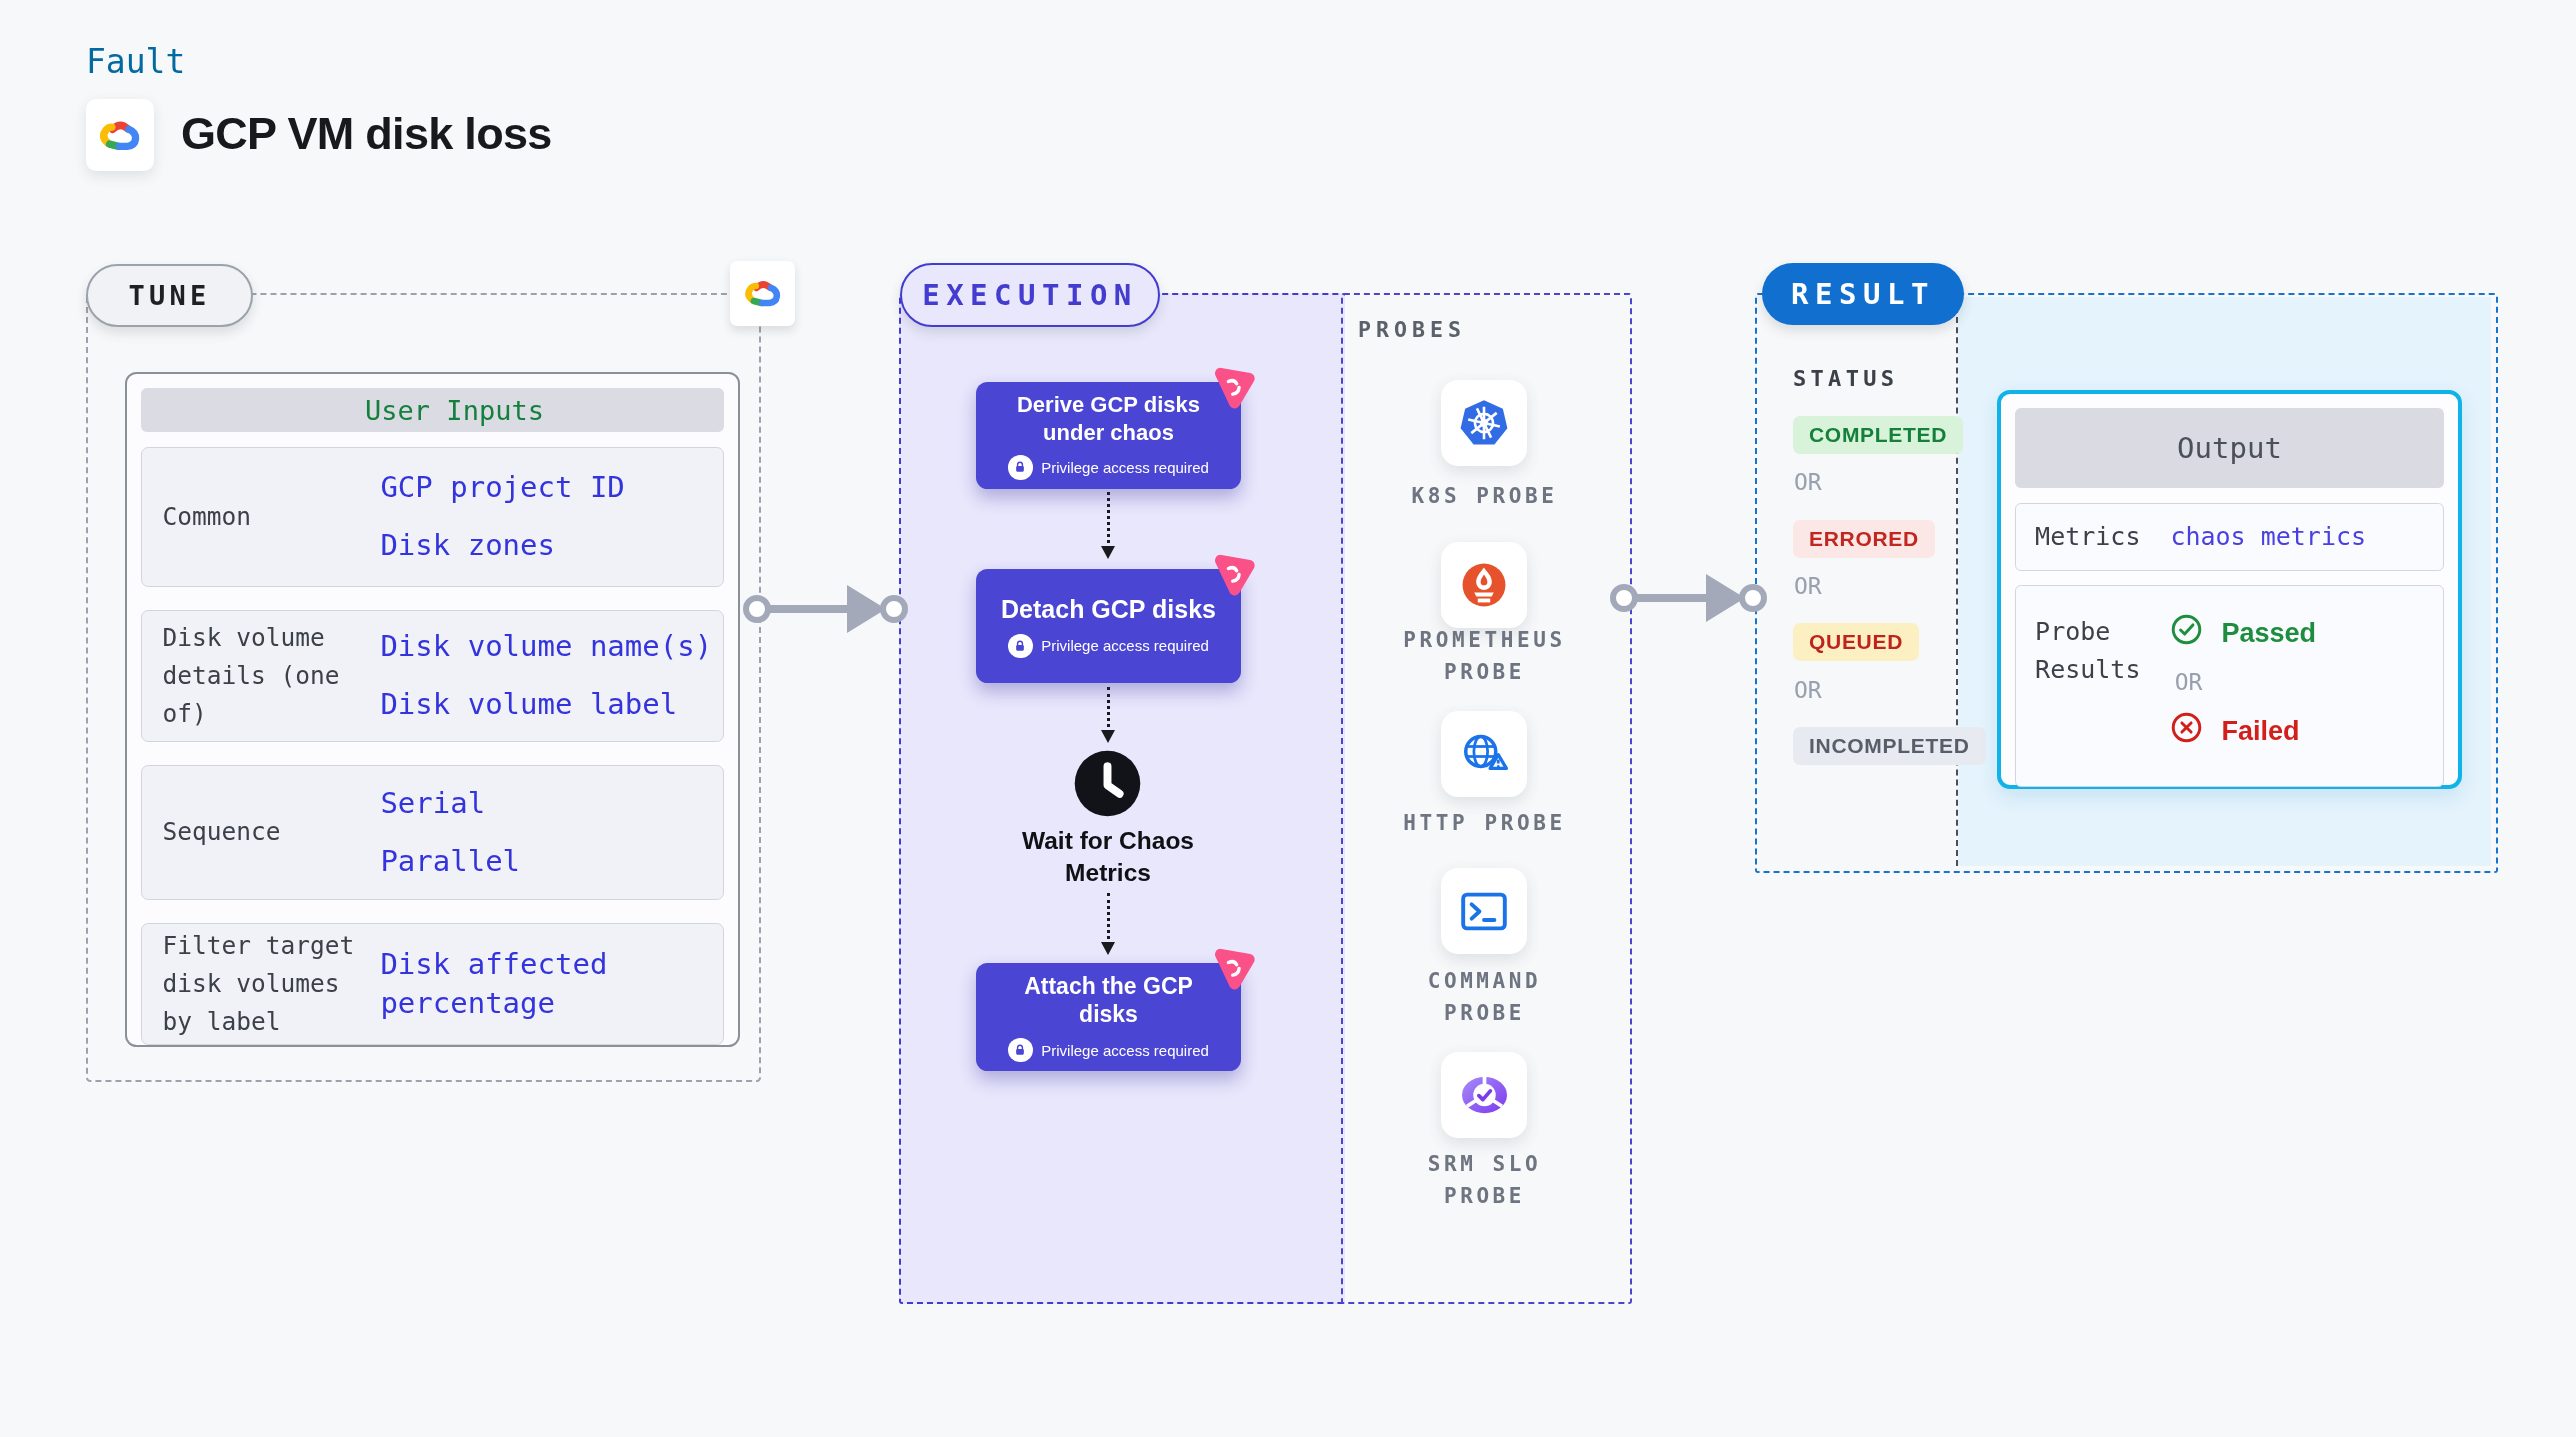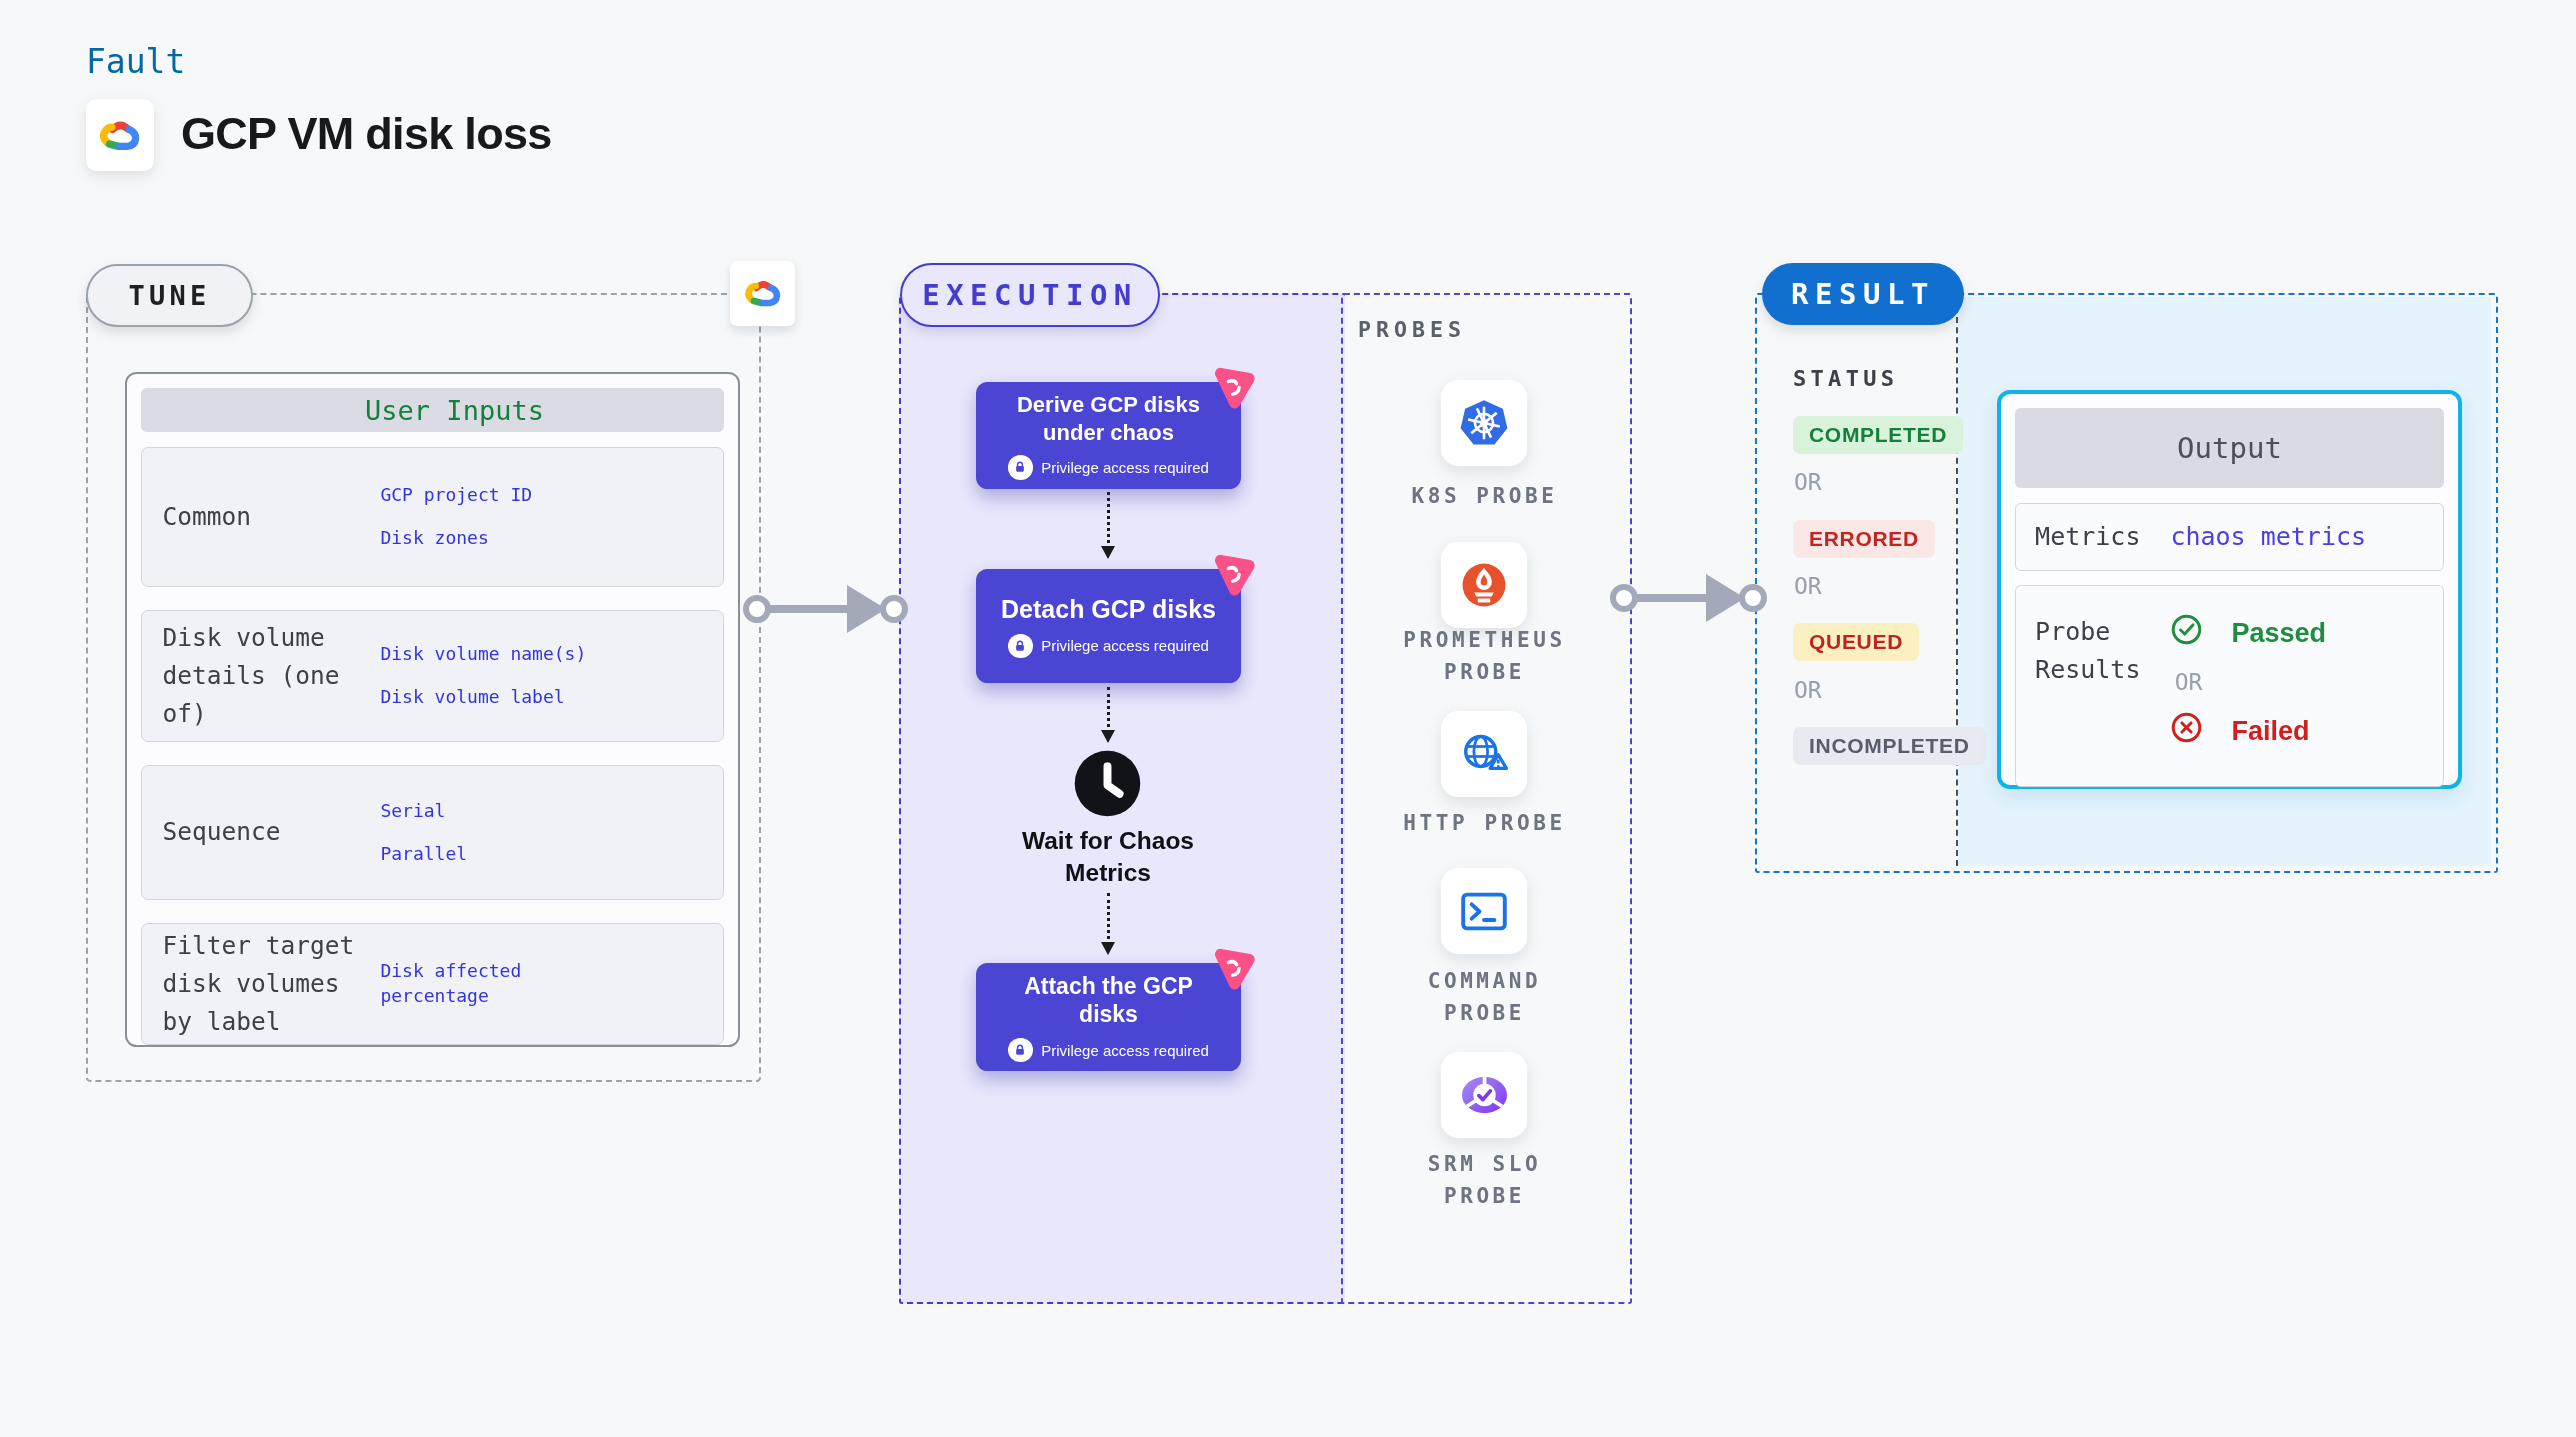--- a/index.html
+++ b/index.html
@@ -37,21 +37,21 @@
             box-shadow:0 4.3px 10px rgba(60,64,67,.14);display:flex;align-items:center;justify-content:center;}
 
   
   .ui-card{left:125px;top:372px;width:615px;height:675px;background:#fcfcfe;border:2.9px solid #8a9097;
            border-radius:11.5px;box-sizing:border-box;padding:14.4px;}
   .ui-header{height:44px;background:#dadbe3;border-radius:5.8px;display:flex;align-items:center;justify-content:center;
              font-size:27px;color:#15803d;margin-bottom:14.4px;padding-left:44px;}
   .ui-row{background:#f1f2f8;border:1.4px solid #d3d5de;border-radius:7.2px;display:flex;align-items:center;
           box-sizing:border-box;margin-bottom:23px;}
   .ui-row-label{flex:none;width:238px;padding-left:20px;font-size:24.5px;color:#3b4049;line-height:1.55;box-sizing:border-box;}
-  .ui-row-values{display:flex;flex-direction:column;gap:18.7px;font-size:18px;color:#3434dd;line-height:1.35;}
+  .ui-row-values{display:flex;flex-direction:column;gap:18.7px;font-size:29px;color:#3434dd;line-height:1.35;}
   .ui-row1{height:140px;} .ui-row2{height:132px;} .ui-row3{height:135px;} .ui-row4{height:122px;margin-bottom:0;}
   .ui-row4 .ui-row-values{max-width:238px;}
 
   
   .arrow{display:flex;align-items:center;z-index:6;}
   .arrow .ring{width:16px;height:16px;border:6.5px solid #a3a9b8;background:#fff;border-radius:50%;flex:none;z-index:2;}
   .arrow .shaft{flex:1;height:8px;background:#a3a9b8;margin:0 -2.9px;}
   .arrow .head{flex:none;width:0;height:0;border-top:24px solid transparent;border-bottom:24px solid transparent;
                border-left:39px solid #a3a9b8;margin-right:-5.8px;}
   .arrow1{left:743px;top:584px;width:165px;height:49px;}
@@ -105,21 +105,21 @@
                border-radius:13px;box-sizing:border-box;padding:14.4px;z-index:3;
                box-shadow:0 7.2px 18.7px rgba(2,119,189,.12);}
   .output-header{height:80px;background:#d9dae2;border-radius:5.8px;display:flex;align-items:center;justify-content:center;
                  font-size:29px;color:#4a505a;margin-bottom:14.4px;}
   .out-row{background:#fafbfe;border:1.4px solid #d4d6df;border-radius:5.8px;box-sizing:border-box;display:flex;}
   .metrics-row{height:68px;align-items:center;margin-bottom:14.4px;}
   .out-label{flex:none;width:154px;padding-left:18.7px;font-size:25px;color:#3b4049;line-height:1.5;box-sizing:border-box;}
   .metrics-value{font-size:25px;color:#4a3fe0;}
   .presults-row{height:202px;align-items:flex-start;padding-top:27px;}
   .presults-col{display:flex;flex-direction:column;gap:16px;}
-  .result-item{display:flex;align-items:center;gap:28px;font-size:27px;font-weight:700;}
+  .result-item{display:flex;align-items:center;gap:18px;font-size:27px;font-weight:700;}
   .passed{color:#1e8e3e;} .failed{color:#d21f1b;}
   .or-small{font-size:23px;color:#989fae;padding-left:4.3px;}
 </style>
 </head>
 <body>
 
 <div id="canvas">
 
   <div class="abs mono fault-label">Fault</div>
   <div class="abs logo-card">

